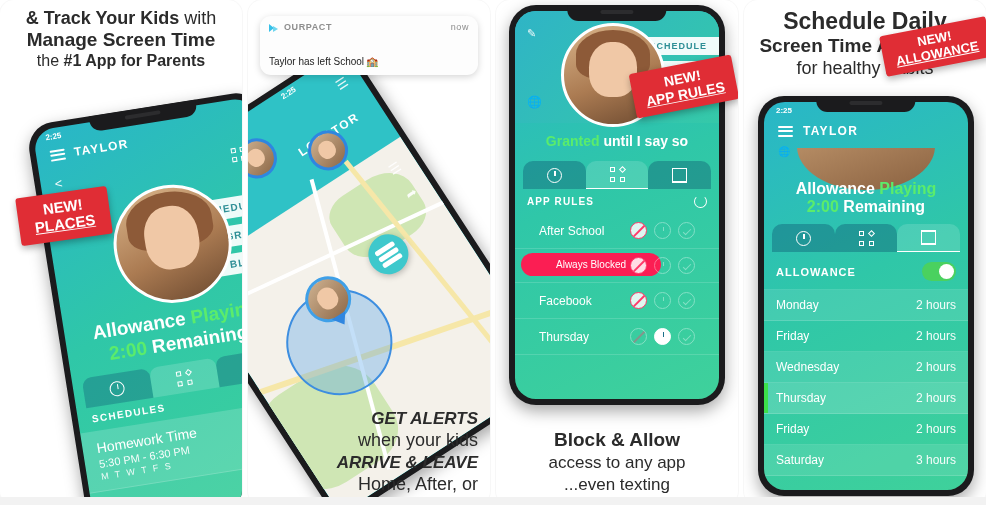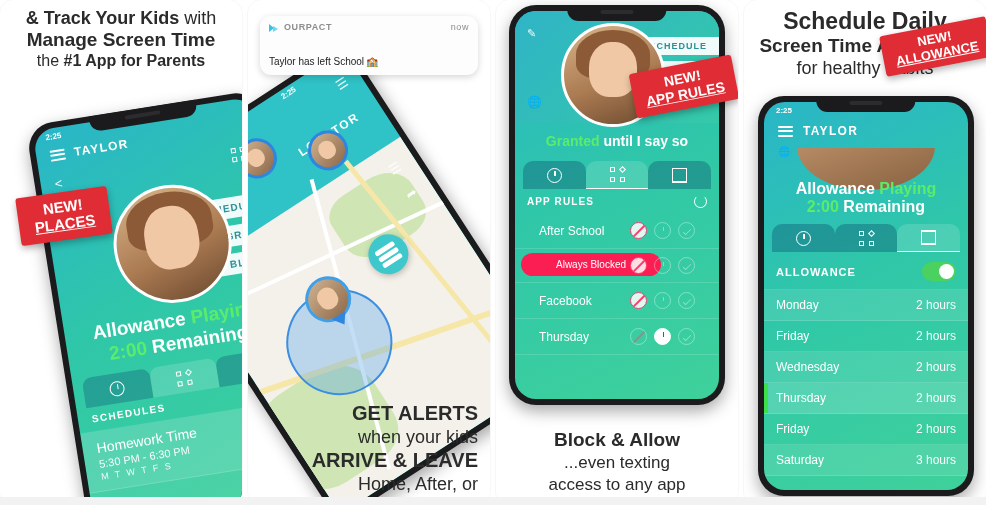--- a/index.html
+++ b/index.html
@@ -174,21 +174,21 @@
   }
   .pin.t{ border-color:#3fa0e8; }
   .pin::before{content:"";position:absolute;left:24%;top:20%;width:50%;height:54%;border-radius:46%;background:#f0c8a6;}
   .pin-tail{ position:absolute; width:0;height:0;border-left:8px solid transparent;border-right:8px solid transparent;border-top:11px solid #2f86e0;}
   .p2-loc{position:absolute;right:24px;top:56px;color:#fff;font-size:12px;letter-spacing:1.6px;font-weight:600;z-index:6;}
   .p2-layers{position:absolute;right:54px;top:176px;width:40px;height:40px;border-radius:50%;background:#3ec8cc;z-index:6;box-shadow:0 2px 6px rgba(0,0,0,.25);}
   .p2-layers i{position:absolute;left:9px;width:22px;height:5px;background:#fff;border-radius:2px;}
   .p2-layers i:nth-child(1){top:11px}.p2-layers i:nth-child(2){top:18px}.p2-layers i:nth-child(3){top:25px}
   .side-ico{ position:absolute; color:#fff; opacity:.9; z-index:6; font-size:13px;}
   .p2-foot{ position:absolute; right:12px; bottom:10px; text-align:right; color:#2b2b2b; line-height:1.24; z-index:12;}
-  .p2-foot .b{ font-weight:bold; font-size:20px;}
+  .p2-foot .b{ font-weight:bold; font-size:17px;font-style:italic;}
   .p2-foot .n{ font-size:18px;}
 
   
   .p3-phone{ width:216px;height:400px; left:50%; margin-left:-108px; top:5px; border-radius:27px; }
   .p3-top{ position:absolute; top:0; left:0; right:0; height:112px;
            background:linear-gradient(135deg,#2fb4c6,#35c9a8);}
   .p3-avatar{ width:104px;height:104px; left:46px; top:12px; z-index:4;}
   .p3-tabs{ position:absolute; right:0; top:26px; z-index:3; text-align:right;}
   .p3-tabs div{ background:rgba(255,255,255,.93); color:#2e8f96; font-size:9px; font-weight:bold;
     letter-spacing:1px; padding:4px 12px 4px 16px; margin-bottom:6px; border-radius:9px 0 0 9px;}
@@ -454,22 +454,22 @@
       </div>
     </div>
 
     <div class="badge p3-badge">
       <span>NEW!</span>
       <span class="u">APP RULES</span>
     </div>
 
     <div class="p3-foot">
       <div class="b">Block &amp; Allow</div>
+      <div class="n">access to any app</div>
       <div class="n">...even texting</div>
-      <div class="n">access to any app</div>
     </div>
   </div>
 
   <div class="panel">
     <div class="headline">
       <span class="l hl-b" style="font-size:23px">Schedule Daily</span>
       <span class="l hl-b" style="font-size:19px">Screen Time Allowance</span>
       <span class="l hl-n" style="font-size:18px">for healthy habits</span>
     </div>
 

